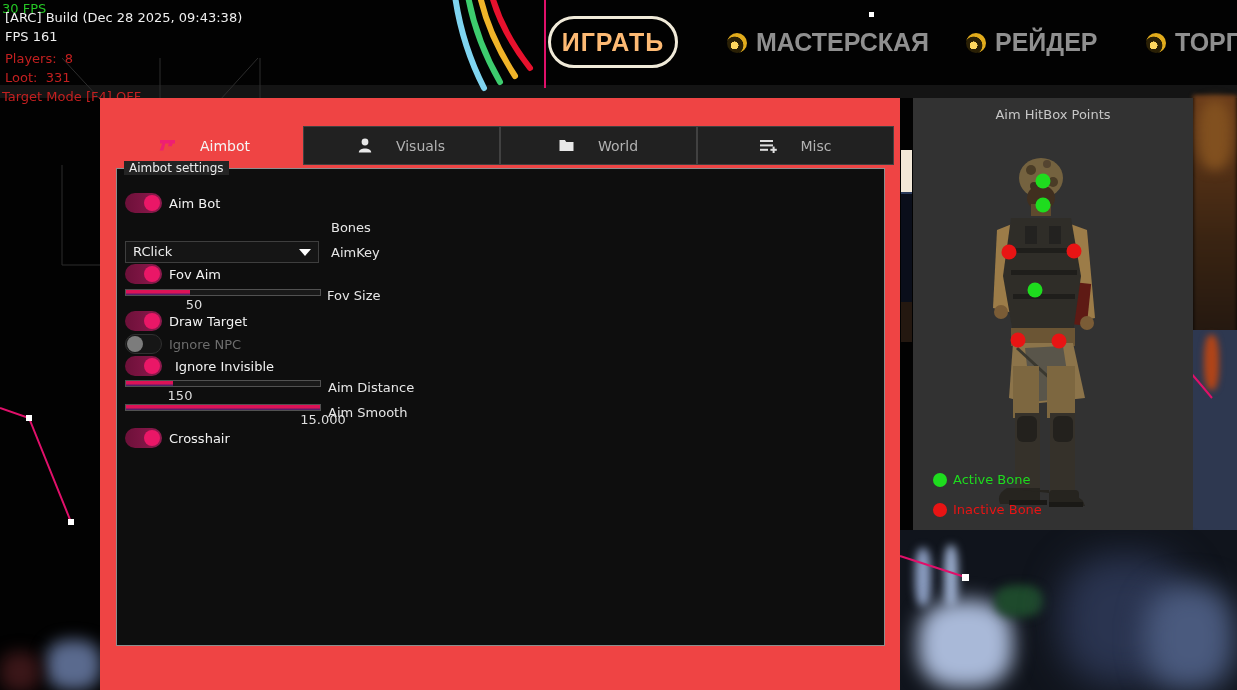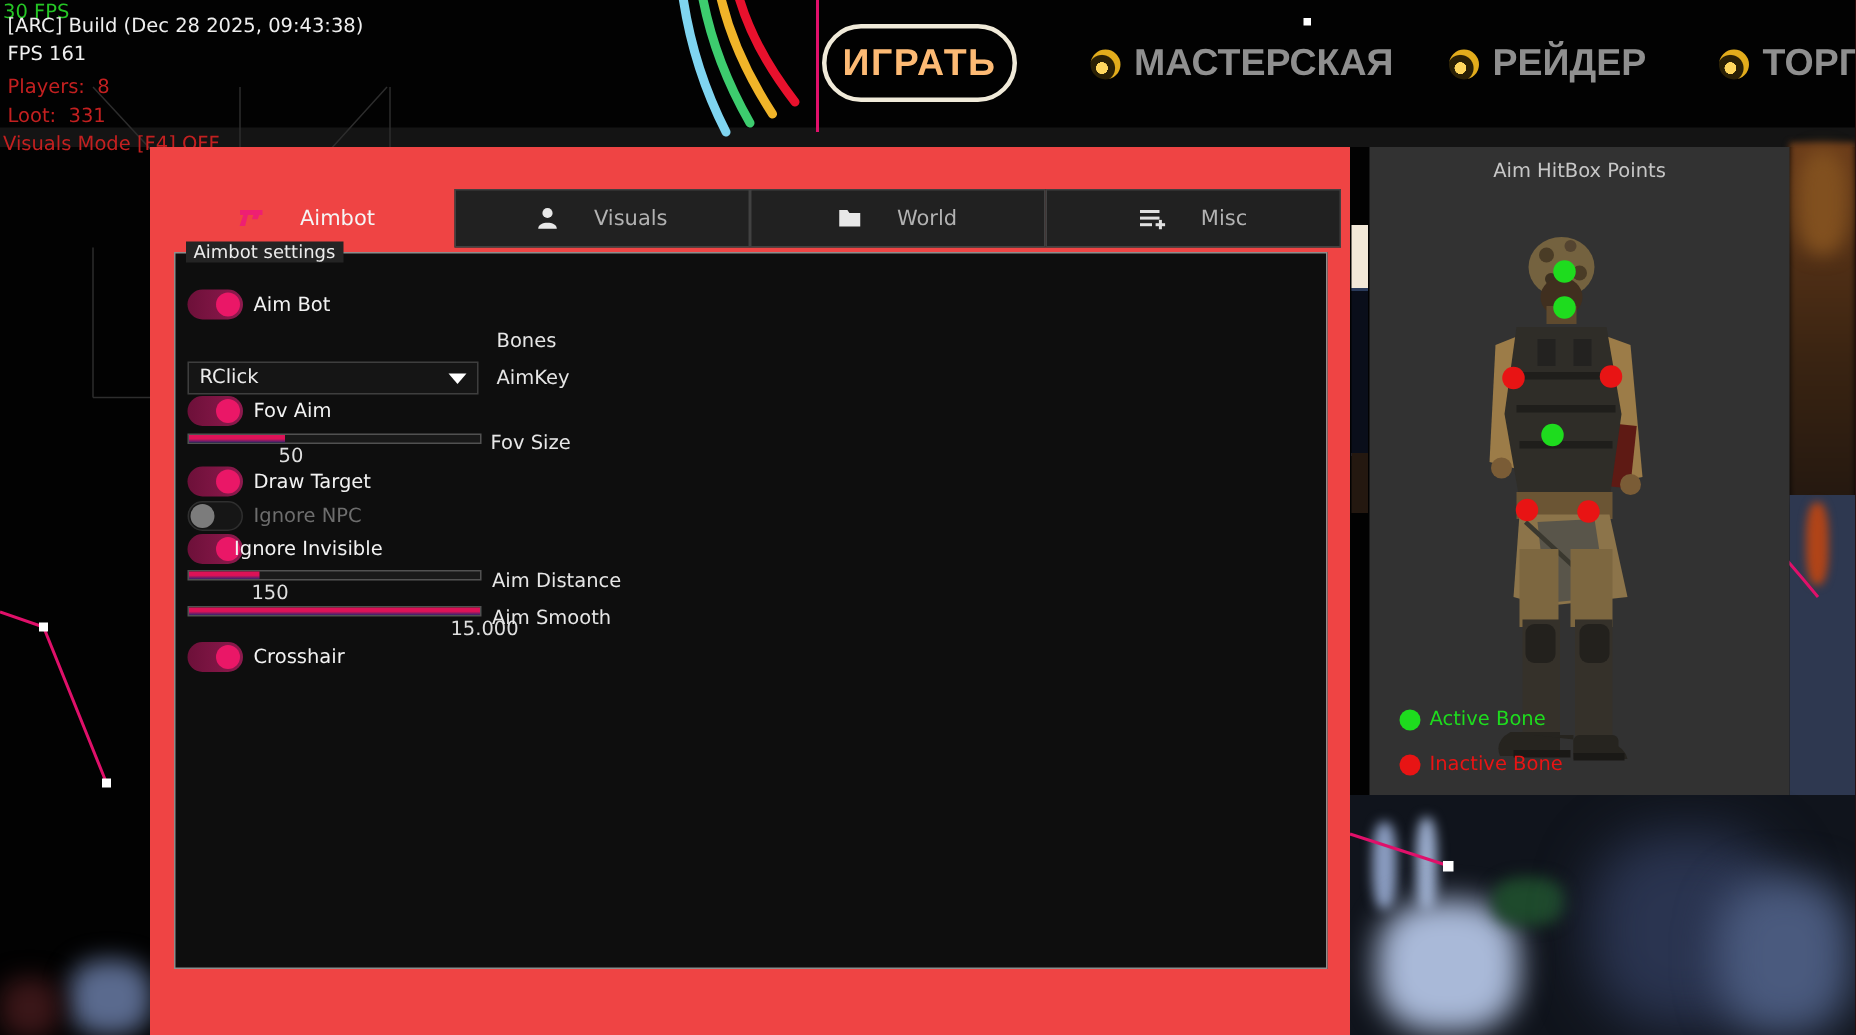--- a/index.html
+++ b/index.html
@@ -125,21 +125,21 @@
       <rect x="962" y="574" width="7" height="7"></rect>
       <rect x="869" y="12" width="5" height="5"></rect>
     </g>
   </svg>
 
   <div class="hud green abs" style="left:2px;top:1px;">30 FPS</div>
   <div class="hud white abs" style="left:5px;top:10px;">[ARC] Build (Dec 28 2025, 09:43:38)</div>
   <div class="hud white abs" style="left:5px;top:29px;">FPS 161</div>
   <div class="hud red abs" style="left:5px;top:51px;">Players:  8</div>
   <div class="hud red abs" style="left:5px;top:70px;">Loot:  331</div>
-  <div class="hud red abs" style="left:2px;top:89px;">Visuals Mode [F4] OFF</div>
+  <div class="hud red abs" style="left:2px;top:89px;">Target Mode [F4] OFF</div>
 
   <div class="play-btn">ИГРАТЬ</div>
 
   <div class="nav-item" style="left:727px;">
     <span class="coin"></span>
     <span>МАСТЕРСКАЯ</span>
   </div>
   <div class="nav-item" style="left:966px;">
     <span class="coin"></span>
     <span>РЕЙДЕР</span>
@@ -226,21 +226,21 @@
       <div class="tgl-label" style="left:52px;top:145px;">Draw Target</div>
 
       <div class="toggle off" style="left:8px;top:165px;">
           <div class="knob"></div>
         </div>
       <div class="tgl-label dim" style="left:52px;top:168px;">Ignore NPC</div>
 
       <div class="toggle on" style="left:8px;top:187px;">
           <div class="knob"></div>
         </div>
-      <div class="tgl-label" style="left:39px;top:190px;">Ignore Invisible</div>
+      <div class="tgl-label" style="left:58px;top:190px;">Ignore Invisible</div>
 
       <div class="slider" style="left:8px;top:211px;">
         <div class="fill" style="width: 24%;"></div>
       </div>
       <div class="slider-value" style="left:63px;top:219px;">150</div>
       <div class="side-label" style="left:211px;top:211px;">Aim Distance</div>
 
       <div class="slider" style="left:8px;top:235px;">
         <div class="fill" style="width: 100%;"></div>
       </div>

